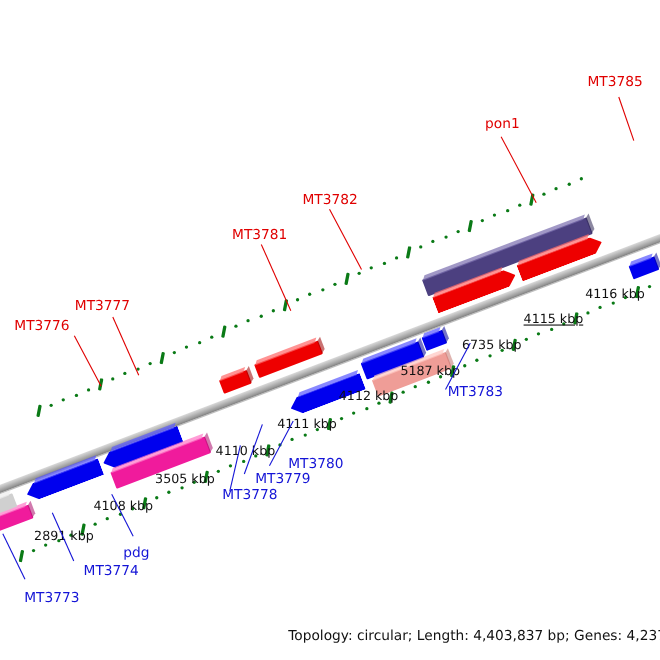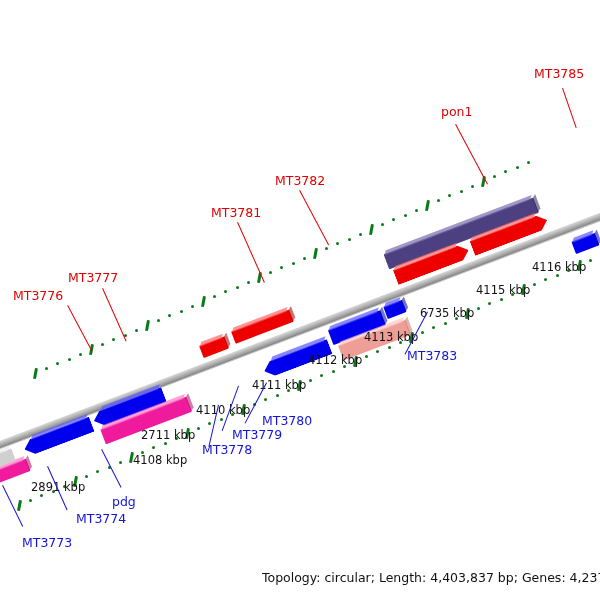--- a/index.html
+++ b/index.html
@@ -300,28 +300,28 @@
       <div class="tick major" style="left: 522px; top: 284px; background: rgb(10, 122, 22);"></div>
       <div class="tick minor" style="left: 533.2px; top: 283.2px; background: rgb(10, 122, 22);"></div>
       <div class="tick minor" style="left: 544.4px; top: 278.4px; background: rgb(10, 122, 22);"></div>
       <div class="tick minor" style="left: 555.6px; top: 273.6px; background: rgb(10, 122, 22);"></div>
       <div class="tick minor" style="left: 566.8px; top: 268.8px; background: rgb(10, 122, 22);"></div>
       <div class="tick major" style="left: 578px; top: 260px; background: rgb(10, 122, 22);"></div>
       <div class="tick minor" style="left: 589.2px; top: 259.2px; background: rgb(10, 122, 22);"></div>
     </div>
 
   <div class="lbl kbp" style="left:31px;  top:480px;">2891 kbp</div>
-  <div class="lbl kbp" style="left:85px;  top:453px;margin-left:48px;">4108 kbp</div>
-  <div class="lbl kbp" style="left:141px; top:428px;">2711 kbp</div>
+  <div class="lbl kbp" style="left:85px;  top:453px;">4108 kbp</div>
+  <div class="lbl kbp" style="left:141px; top:428px;">3505 kbp</div>
   <div class="lbl kbp" style="left:196px; top:403px;">4110 kbp</div>
   <div class="lbl kbp" style="left:252px; top:378px;">4111 kbp</div>
   <div class="lbl kbp" style="left:308px; top:353px;">4112 kbp</div>
-  <div class="lbl kbp" style="left:364px; top:330px;">4113 kbp</div>
+  <div class="lbl kbp" style="left:364px; top:330px;">5187 kbp</div>
   <div class="lbl kbp" style="left:420px; top:306px;">6735 kbp</div>
-  <div class="lbl kbp" style="left:476px; top:283px;">4115 kbp</div>
+  <div class="lbl kbp" style="left:476px; top:283px;text-decoration:underline;">4115 kbp</div>
   <div class="lbl kbp" style="left:532px; top:260px;text-align:right;">4116 kbp</div>
 
   <div class="lead red" style="left:563px;top:88px;width:42px;transform:rotate(71deg);"></div>
   <div class="lbl gene-red" style="left:534px;top:66px;">MT3785</div>
 
   <div class="lead red" style="left:456px;top:124px;width:68px;transform:rotate(62deg);"></div>
   <div class="lbl gene-red" style="left:441px;top:104px;">pon1</div>
 
   <div class="lead red" style="left:300px;top:190px;width:62px;transform:rotate(62deg);"></div>
   <div class="lbl gene-red" style="left:275px;top:173px;">MT3782</div>

